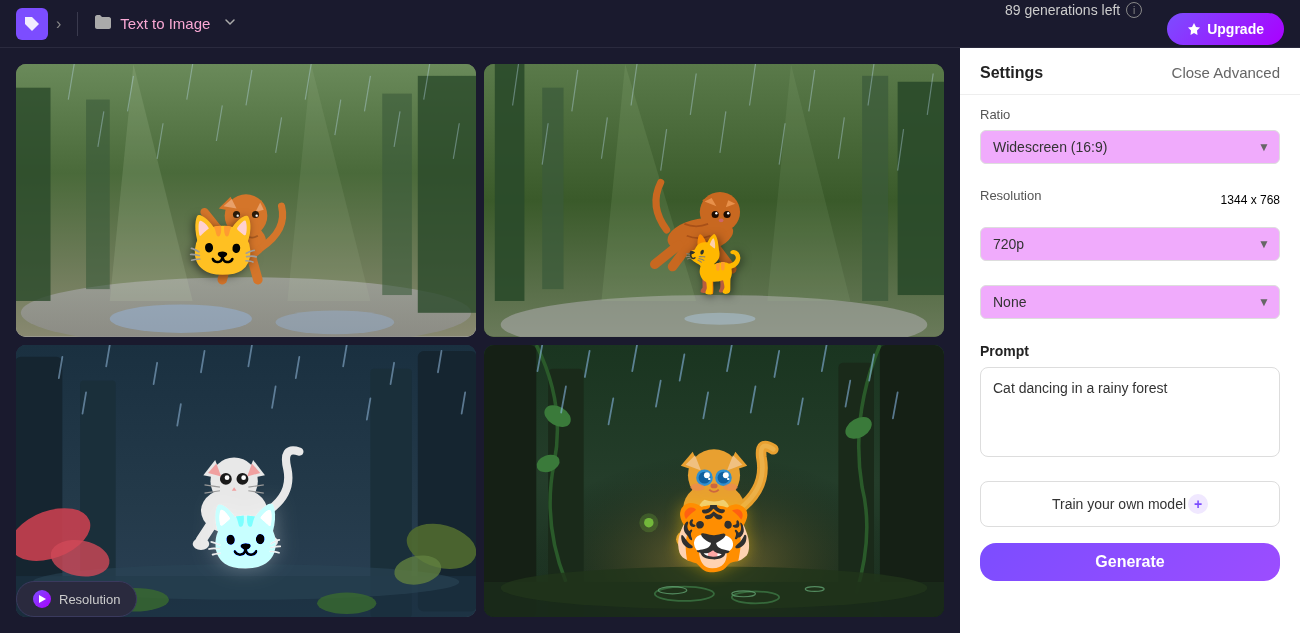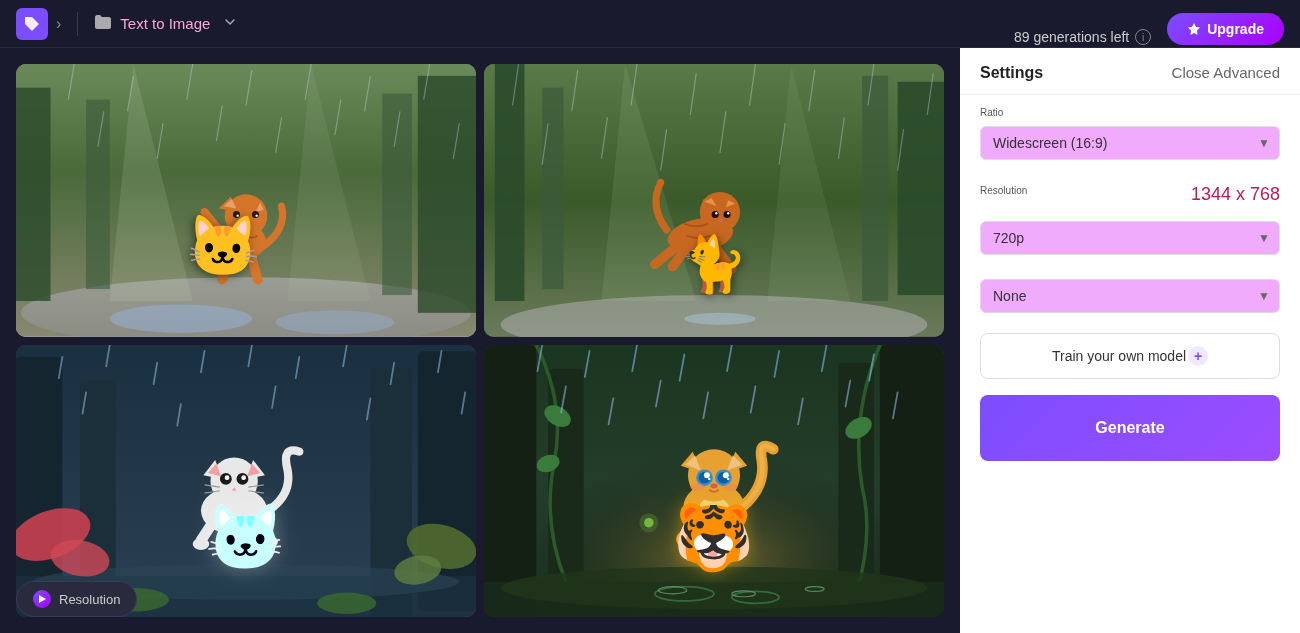--- a/index.html
+++ b/index.html
@@ -71,22 +71,22 @@
       border: none;
       color: #aaa;
       cursor: pointer;
       padding: 4px;
       border-radius: 4px;
     }
 
     .nav-right {
       margin-left: auto;
       display: flex;
-      align-items: flex-end;
-      gap: 16px;
+      align-items: flex-start;
+      gap: 25px;
     }
 
     .generations-left {
       font-size: 14px;
       color: #cccccc;
       display: flex;
       align-items: center;
       gap: 6px;
     }
 
@@ -294,21 +294,21 @@
       color: #666;
       cursor: pointer;
       font-weight: 400;
     }
 
     .settings-section {
       padding: 12px 20px;
     }
 
     .settings-label {
-      font-size: 10px;
+      font-size: 13px;
       color: #555;
       margin-bottom: 8px;
       font-weight: 500;
     }
 
     .settings-select-wrapper {
       position: relative;
     }
 
     .settings-select {
@@ -335,22 +335,22 @@
     }
 
     .resolution-row {
       display: flex;
       align-items: center;
       justify-content: space-between;
       margin-bottom: 16px;
     }
 
     .resolution-value {
-      font-size: 18px;
-      color: #be185d;
+      font-size: 12px;
+      color: #000000;
     }
 
     
     .settings-scroll-area {
       position: relative;
     }
 
     
     .prompt-section {
       padding: 12px 20px;
@@ -408,24 +408,24 @@
       align-items: center;
       justify-content: center;
       color: #7c4dff;
       font-size: 14px;
       font-weight: bold;
     }
 
     
     .generate-btn {
       margin: 4px 20px 16px;
-      padding: 24px;
+      padding: 10px;
       background: linear-gradient(135deg, #7c4dff, #9c4dff);
       border: none;
-      border-radius: 8px;
+      border-radius: 16px;
       color: white;
       font-size: 16px;
       font-weight: 600;
       cursor: pointer;
       width: calc(100% - 40px);
     }
 
     
     .tutorials-btn {
       position: fixed;
@@ -869,20 +869,24 @@
           <option>Photographic</option>
           <option>Anime</option>
           <option>Comic</option>
           <option>Digital Art</option>
           <option>Cinematic</option>
         </select>
         <span class="select-chevron">▼</span>
       </div>
     </div>
 
+    <div class="prompt-section">
+      <div class="prompt-label">Prompt</div>
+      <textarea class="prompt-textarea" style="">Cat dancing in a rainy forest</textarea>
+    </div>
 
     <div class="train-section">
       <button class="train-btn">
         <span>Train your own model</span>
         <div class="plus-icon">+</div>
       </button>
     </div>
 
     <button class="generate-btn">Generate</button>
 

